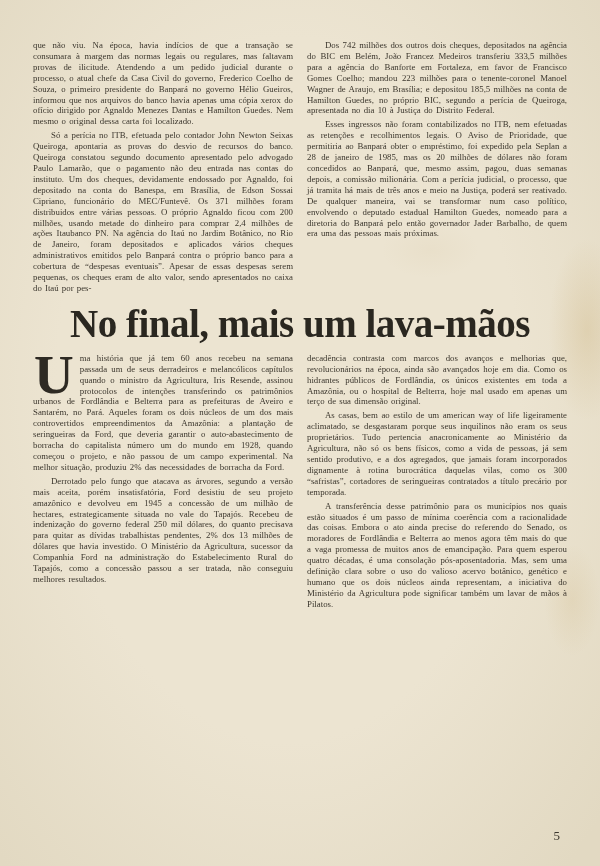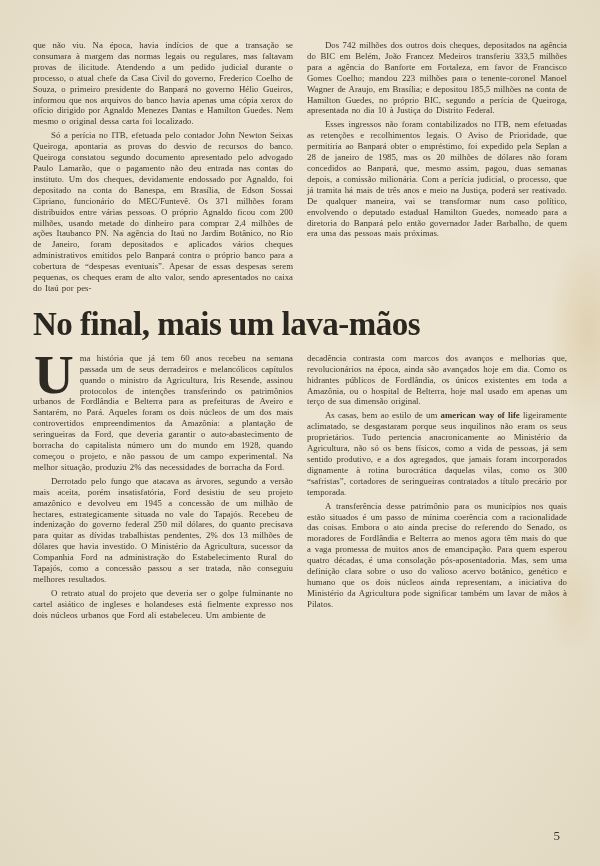--- a/index.html
+++ b/index.html
@@ -40,36 +40,37 @@
     word-spacing: 1px;
   }
   .col p {
     margin: 0 0 3px 0;
   }
   .col p.indent {
     text-indent: 18px;
   }
   .headline {
     margin: 7px 0 9px 0;
-    font-size: 33px;
+    text-align: center;
+    font-size: 39px;
     font-weight: bold;
     letter-spacing: -0.5px;
     color: #2a2720;
     line-height: 40px;
   }
   .dropcap {
     float: left;
     font-size: 55px;
     line-height: 40px;
     font-weight: bold;
     color: #2e2a23;
     padding: 2px 6px 0 1px;
   }
   .bold {
-    font-weight: bold;
+    font-weight: normal;
   }
   .pagenum {
     position: absolute;
     right: 40px;
     bottom: 22px;
     font-size: 13px;
     color: #3b362d;
   }
 </style>
 </head>
@@ -88,21 +89,20 @@
           <p class="indent"><span>Esses ingressos não foram contabilizados no ITB, nem efetuadas as retenções e recolhimentos legais. O Aviso de Prioridade, que permitiria ao Banpará obter o empréstimo, foi expedido pela Seplan a 28 de janeiro de 1985, mas os 20 milhões de dólares não foram concedidos ao Banpará, que, mesmo assim, pagou, duas semanas depois, a comissão milionária. Com a perícia judicial, o processo, que já tramita há mais de três anos e meio na Justiça, poderá ser reativado. De qualquer maneira, vai se transformar num caso político, envolvendo o deputado estadual Hamilton Guedes, nomeado para a diretoria do Banpará pelo então governador Jader Barbalho, de quem era uma das pessoas mais próximas.</span></p>
         </div>
     </section>
 
     <h1 class="headline">No final, mais um lava-mãos</h1>
 
     <section class="cols bottom">
       <div class="col">
           <p><span class="dropcap">U</span><span>ma história que já tem 60 anos recebeu na semana passada um de seus derradeiros e melancólicos capítulos quando o ministro da Agricultura, Iris Resende, assinou protocolos de intenções transferindo os patrimônios urbanos de Fordlândia e Belterra para as prefeituras de Aveiro e Santarém, no Pará. Aqueles foram os dois núcleos de um dos mais controvertidos empreendimentos da Amazônia: a plantação de seringueiras da Ford, que deveria garantir o auto-abastecimento de borracha do capitalista número um do mundo em 1928, quando começou o projeto, e não passou de um campo experimental. Na melhor situação, produziu 2% das necessidades de borracha da Ford.</span></p>
           <p class="indent"><span>Derrotado pelo fungo que atacava as árvores, segundo a versão mais aceita, porém insatisfatória, Ford desistiu de seu projeto amazônico e devolveu em 1945 a concessão de um milhão de hectares, estrategicamente situada no vale do Tapajós. Recebeu de indenização do governo federal 250 mil dólares, do quanto precisava para quitar as dívidas trabalhistas pendentes, 2% dos 13 milhões de dólares que havia investido. O Ministério da Agricultura, sucessor da Companhia Ford na administração do Estabelecimento Rural do Tapajós, como a concessão passou a ser tratada, não conseguiu melhores resultados.</span></p>
-          <p class="indent"><span>O retrato atual do projeto que deveria ser o golpe fulminante no cartel asiático de ingleses e holandeses está fielmente expresso nos dois núcleos urbanos que Ford ali estabeleceu. Um ambiente de</span></p>
         </div>
       <div class="col">
           <p><span>decadência contrasta com marcos dos avanços e melhorias que, revolucionários na época, ainda são avançados hoje em dia. Como os hidrantes públicos de Fordlândia, os únicos existentes em toda a Amazônia, ou o hospital de Belterra, hoje mal usado em apenas um terço de sua dimensão original.</span></p>
           <p class="indent"><span>As casas, bem ao estilo de um </span><span class="bold">american way of life</span><span> ligeiramente aclimatado, se desgastaram porque seus inquilinos não eram os seus proprietários. Tudo pertencia anacronicamente ao Ministério da Agricultura, não só os bens físicos, como a vida de pessoas, já sem sentido produtivo, e a dos agregados, que jamais foram incorporados dignamente à rotina burocrática daquelas vilas, como os 300 “safristas”, cortadores de seringueiras contratados a título precário por temporada.</span></p>
           <p class="indent"><span>A transferência desse patrimônio para os municípios nos quais estão situados é um passo de mínima coerência com a racionalidade das coisas. Embora o ato ainda precise do referendo do Senado, os moradores de Fordlândia e Belterra ao menos agora têm mais do que a vaga promessa de muitos anos de emancipação. Para quem esperou quatro décadas, é uma consolação pós-aposentadoria. Mas, sem uma definição clara sobre o uso do valioso acervo botânico, genético e humano que os dois núcleos ainda representam, a iniciativa do Ministério da Agricultura pode significar também um lavar de mãos à Pilatos.</span></p>
         </div>
     </section>
 
   </div>
 

